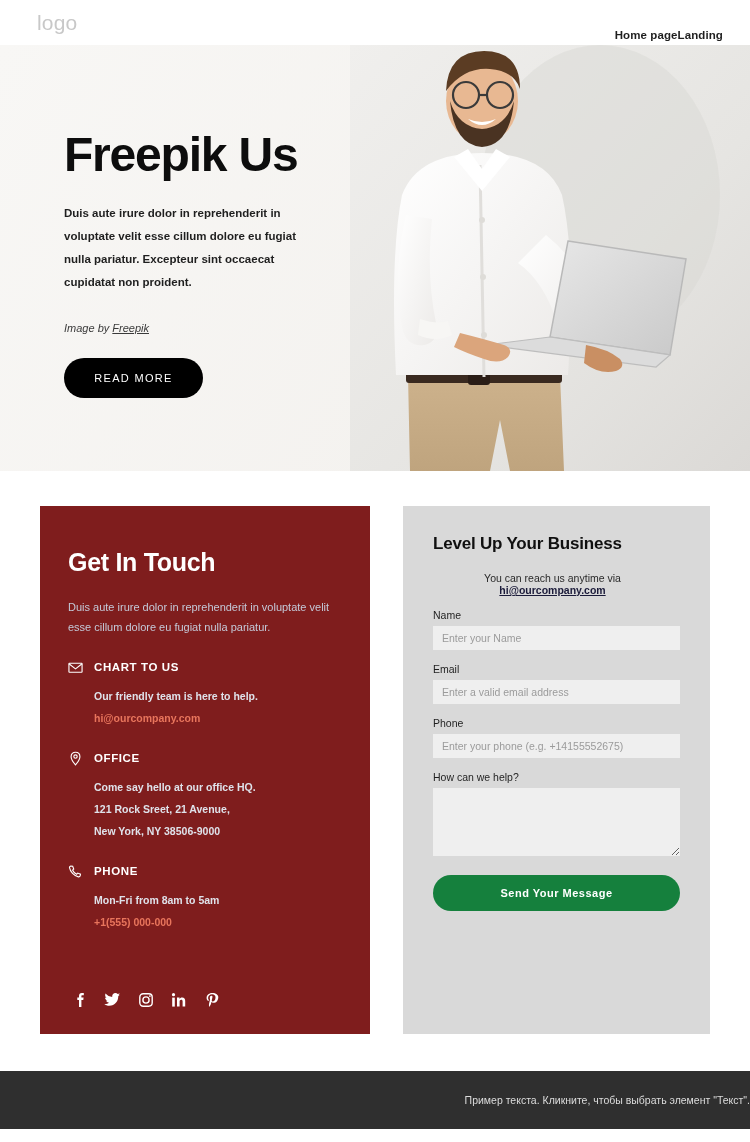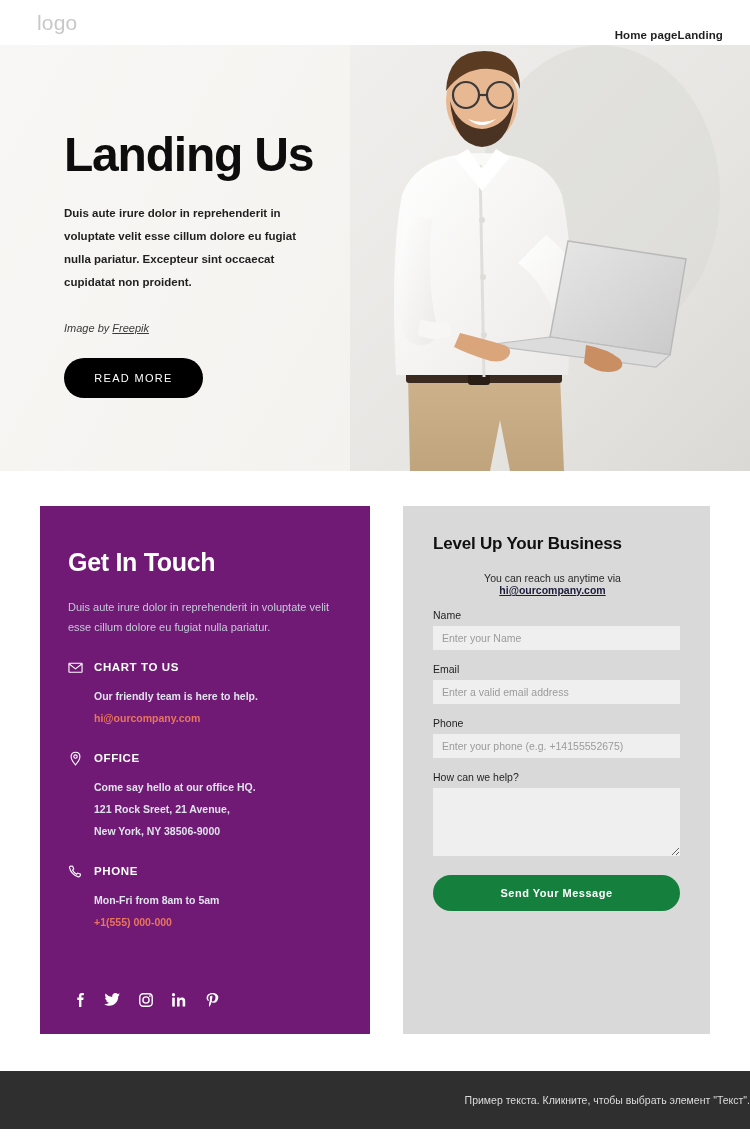--- a/index.html
+++ b/index.html
@@ -128,21 +128,21 @@
   
   .contact-section {
     position: absolute;
     top: 506px; left: 40px;
     width: 670px; height: 528px;
     display: flex;
   }
   .touch-panel {
     width: 332px;
     height: 528px;
-    background: #701a75;
+    background: #7f1d1d;
     padding: 42px 30px 0 28px;
     position: relative;
   }
   .touch-title {
     font-size: 25px;
     font-weight: bold;
     color: #ffffff;
     letter-spacing: -0.3px;
   }
   .touch-para {
@@ -371,21 +371,21 @@
 
         <path d="M236 300 q22 4 34 14 q6 8 -4 12 q-16 4 -32 -8 Z" fill="#c98f63"></path>
 
         <path d="M56 170 q-14 60 -4 112 q4 20 22 18 q16 -4 12 -22 q-10 -48 -4 -104 Z" fill="url(#shirtg)"></path>
 
         <path d="M70 274 q18 6 28 2 l4 14 q-16 8 -34 0 Z" fill="#f7f6f4"></path>
       </svg>
     </div>
 
     <div class="hero-content">
-      <h1 class="hero-title">Landing Us</h1>
+      <h1 class="hero-title">Freepik Us</h1>
       <p class="hero-para">Duis aute irure dolor in reprehenderit in voluptate velit esse cillum dolore eu fugiat nulla pariatur. Excepteur sint occaecat cupidatat non proident.</p>
       <div class="hero-credit">
         <span>Image by </span><span class="lnk">Freepik</span>
       </div>
       <button class="read-more">READ MORE</button>
     </div>
   </div>
 
   <div class="contact-section">
 

